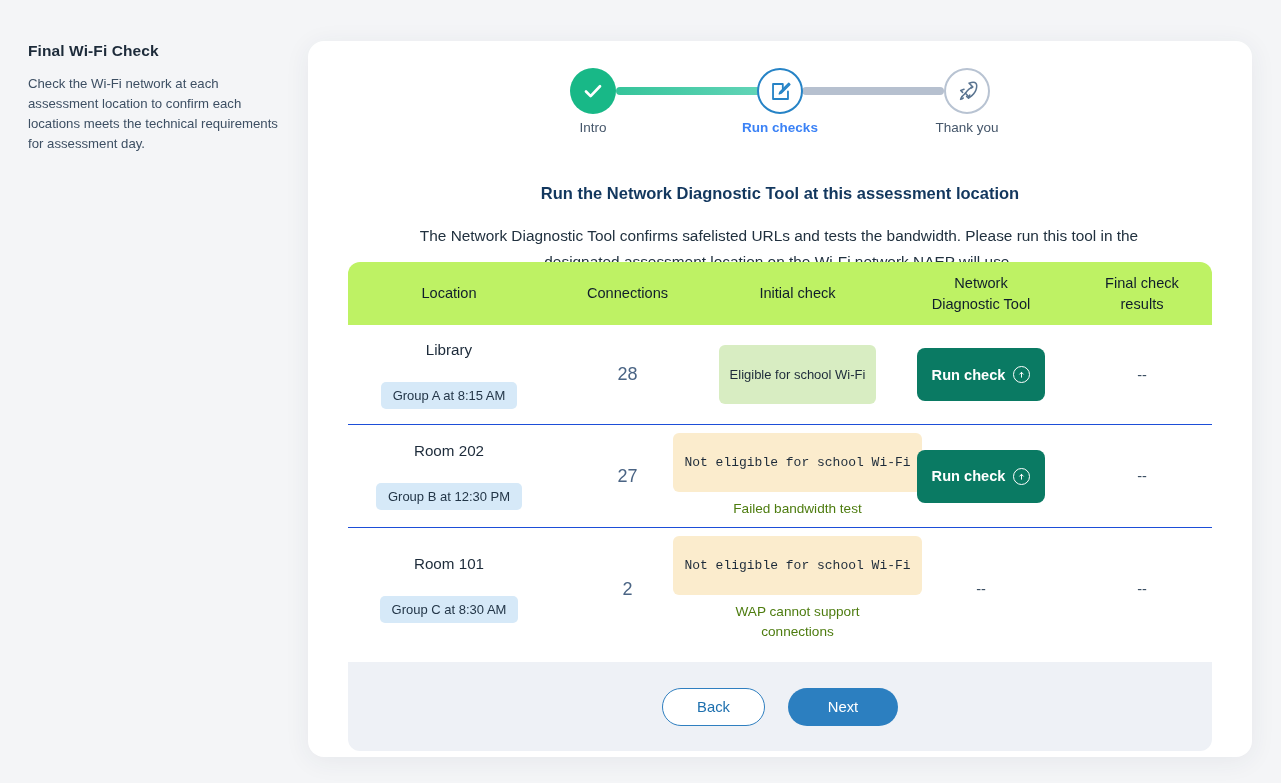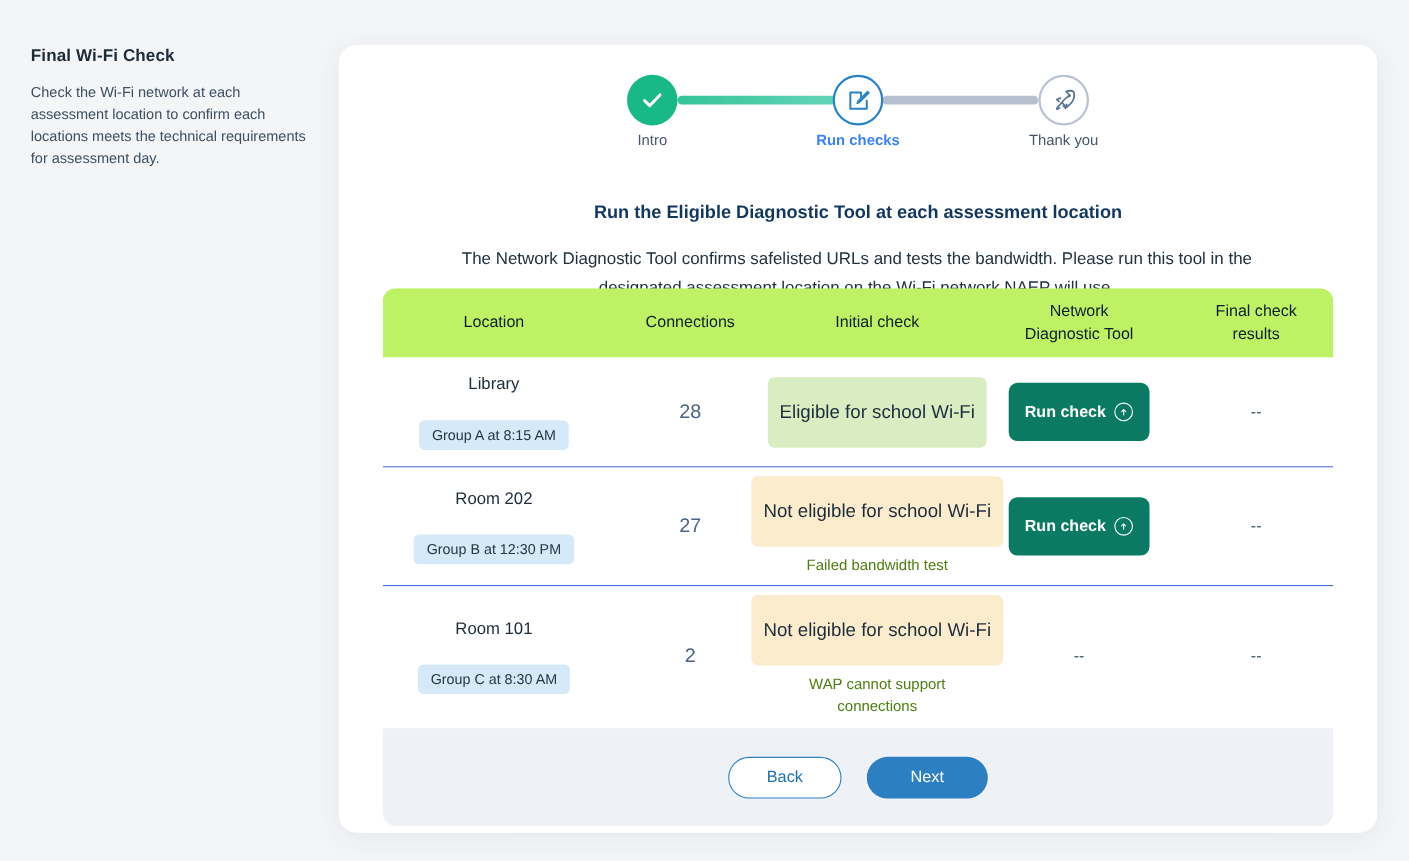--- a/index.html
+++ b/index.html
@@ -190,28 +190,28 @@
     border-radius: 5px;
     white-space: nowrap;
     margin-top: 16px;
   }
   .conn-num {
     font-size: 18px;
     color: #4a6484;
   }
   .status-badge {
     display: inline-block;
-    font-size: 17px;
+    font-size: 13px;
     padding: 22px 11px;
     border-radius: 6px;
     white-space: nowrap;
     color: #1d2b3a;
   }
   .status-badge.ok      { background: #d8edc2; }
-  .status-badge.not-ok  { background: #fbeccd; }
+  .status-badge.not-ok  { background: #fbeccd; font-family: Liberation Mono, monospace; }
   .sub-note {
     font-size: 13.6px;
     color: #4d7c0f;
     margin-top: 7px;
     line-height: 20px;
     max-width: 160px;
   }
   .dash {
     font-size: 14.5px;
     color: #3c4f63;
@@ -320,21 +320,21 @@
             <path d="M9.8 13.8L6.3 17.3M8.4 9.6L4.9 10.9l2 2M14.4 15.6l-1.3 3.5-2-2"></path>
             <circle cx="16.2" cy="7.8" r="1.2" fill="#5a7490" stroke="none"></circle>
             <path d="M6.2 17.4c-.9.9-1.4 2.8-1.4 2.8s1.9-.5 2.8-1.4"></path>
           </svg>
         </div>
         <div class="step-label lbl-thank">Thank you</div>
       </div>
     </div>
   </div>
 
-  <div class="main-heading">Run the Eligible Diagnostic Tool at each assessment location</div>
+  <div class="main-heading">Run the Network Diagnostic Tool at this assessment location</div>
   <div class="intro-para">The Network Diagnostic Tool confirms safelisted URLs and tests the bandwidth. Please run this tool in the designated assessment location on the Wi-Fi network NAEP will use.</div>
 
   <div class="table-wrap">
 
     <div class="thead">
       <div class="th col1">Location</div>
       <div class="th col2">Connections</div>
       <div class="th col3">Initial check</div>
       <div class="th col4">
         <div>Network</div>

